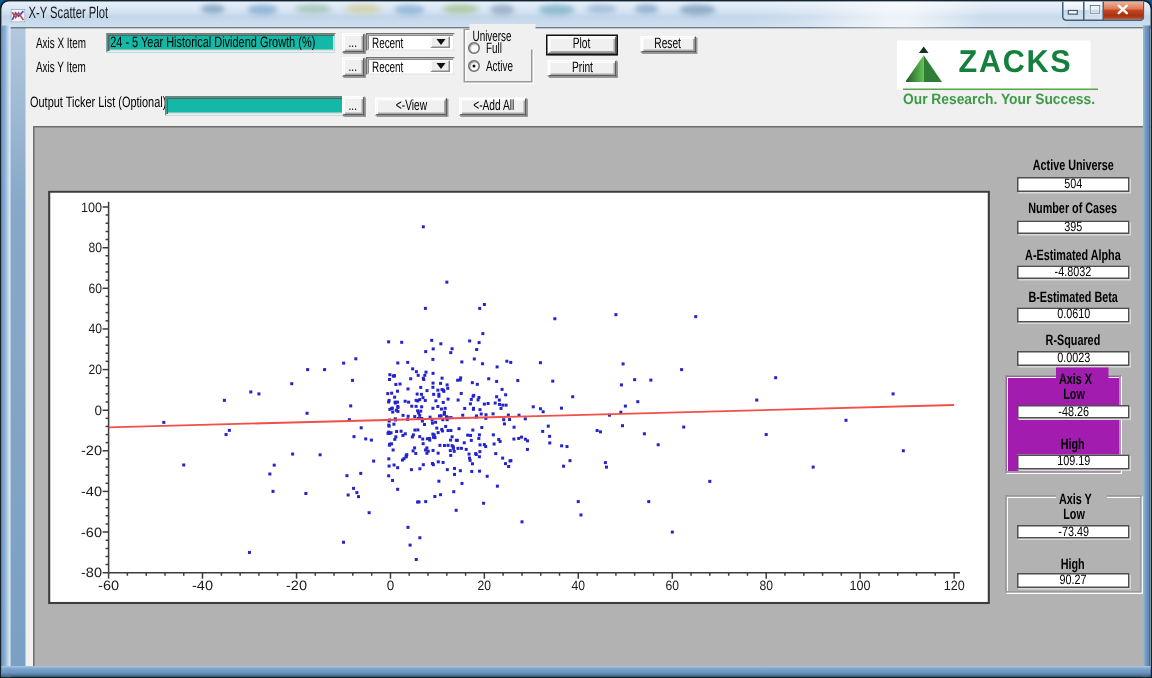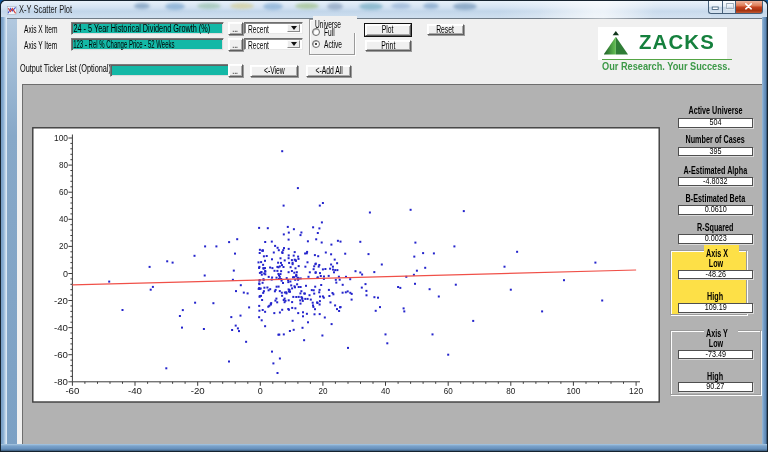--- a/index.html
+++ b/index.html
@@ -100,21 +100,20 @@
           <svg width="25" height="11" viewBox="0 0 25 11" style="position:absolute;left:0;top:0">
             <path d="M9.8 2.8 L15.2 7.8 M15.2 2.8 L9.8 7.8" stroke="#fff" stroke-width="1.6" stroke-linecap="round"></path>
           </svg>
         </div>
   </div>
   <div id="client">
 
     <div class="t" style="left:7px;top:4.5px"><i>Axis X Item</i></div>
     <div class="t" style="left:7px;top:20.5px"><i>Axis Y Item</i></div>
     <div class="in" style="left:54px;top:2.5px;width:153px;height:13px"><i style="transform:scaleX(.73)">24 - 5 Year Historical Dividend Growth (%)</i></div>
-    <div class="in" style="left:54px;top:19px;width:153px;height:13px"><i style="transform:scaleX(.60)">123 - Rel % Change Price - 52 Weeks</i></div>
     <div class="btn" style="left:211.4px;top:2.5px;width:14.5px;height:13px">
           <i>...</i>
         </div>
     <div class="btn" style="left:211.4px;top:19px;width:14.5px;height:13px">
           <i>...</i>
         </div>
     <div class="dd" style="left:226.6px;top:2.5px;width:59px;height:12.5px">
           <span class="tx">Recent</span>
           <span class="ar"></span>
         </div>
@@ -692,21 +691,21 @@
     <div class="c b sb" style="left:548.5px;top:86px"><i style="transform:scaleX(.72)">Active Universe</i></div>
     <div class="nb" style="top:99px"><i>504</i></div>
     <div class="c b sb" style="left:548.5px;top:115px"><i style="transform:scaleX(.72)">Number of Cases</i></div>
     <div class="nb" style="top:127.5px"><i>395</i></div>
     <div class="c b sb" style="left:548.5px;top:145.5px"><i style="transform:scaleX(.72)">A-Estimated Alpha</i></div>
     <div class="nb" style="top:157.5px"><i>-4.8032</i></div>
     <div class="c b sb" style="left:548.5px;top:173.5px"><i style="transform:scaleX(.72)">B-Estimated Beta</i></div>
     <div class="nb" style="top:186px"><i>0.0610</i></div>
     <div class="c b sb" style="left:548.5px;top:202.5px"><i style="transform:scaleX(.72)">R-Squared</i></div>
     <div class="nb" style="top:215px"><i>0.0023</i></div>
-    <div class="gb" style="left:653px;top:231px;width:77px;height:65px;background:#fde047">
+    <div class="gb" style="left:653px;top:231px;width:77px;height:65px;background:#a21caf">
           <em style="left:33px" class="b"><i class="sx" style="transform:scaleX(.72)">Axis X</i></em>
         </div>
     <div class="c b sb" style="left:548.5px;top:238.5px"><i style="transform:scaleX(.72)">Low</i></div>
     <div class="nb" style="top:250.5px"><i>-48.26</i></div>
     <div class="c b sb" style="left:548.5px;top:272px"><i style="transform:scaleX(.72)">High</i></div>
     <div class="nb" style="top:284px"><i>109.19</i></div>
     <div class="gb" style="left:653px;top:311px;width:91px;height:65px;background:#b2b2b2">
           <em style="left:33px" class="b"><i class="sx" style="transform:scaleX(.72)">Axis Y</i></em>
         </div>
     <div class="c b sb" style="left:548.5px;top:319px"><i style="transform:scaleX(.72)">Low</i></div>

